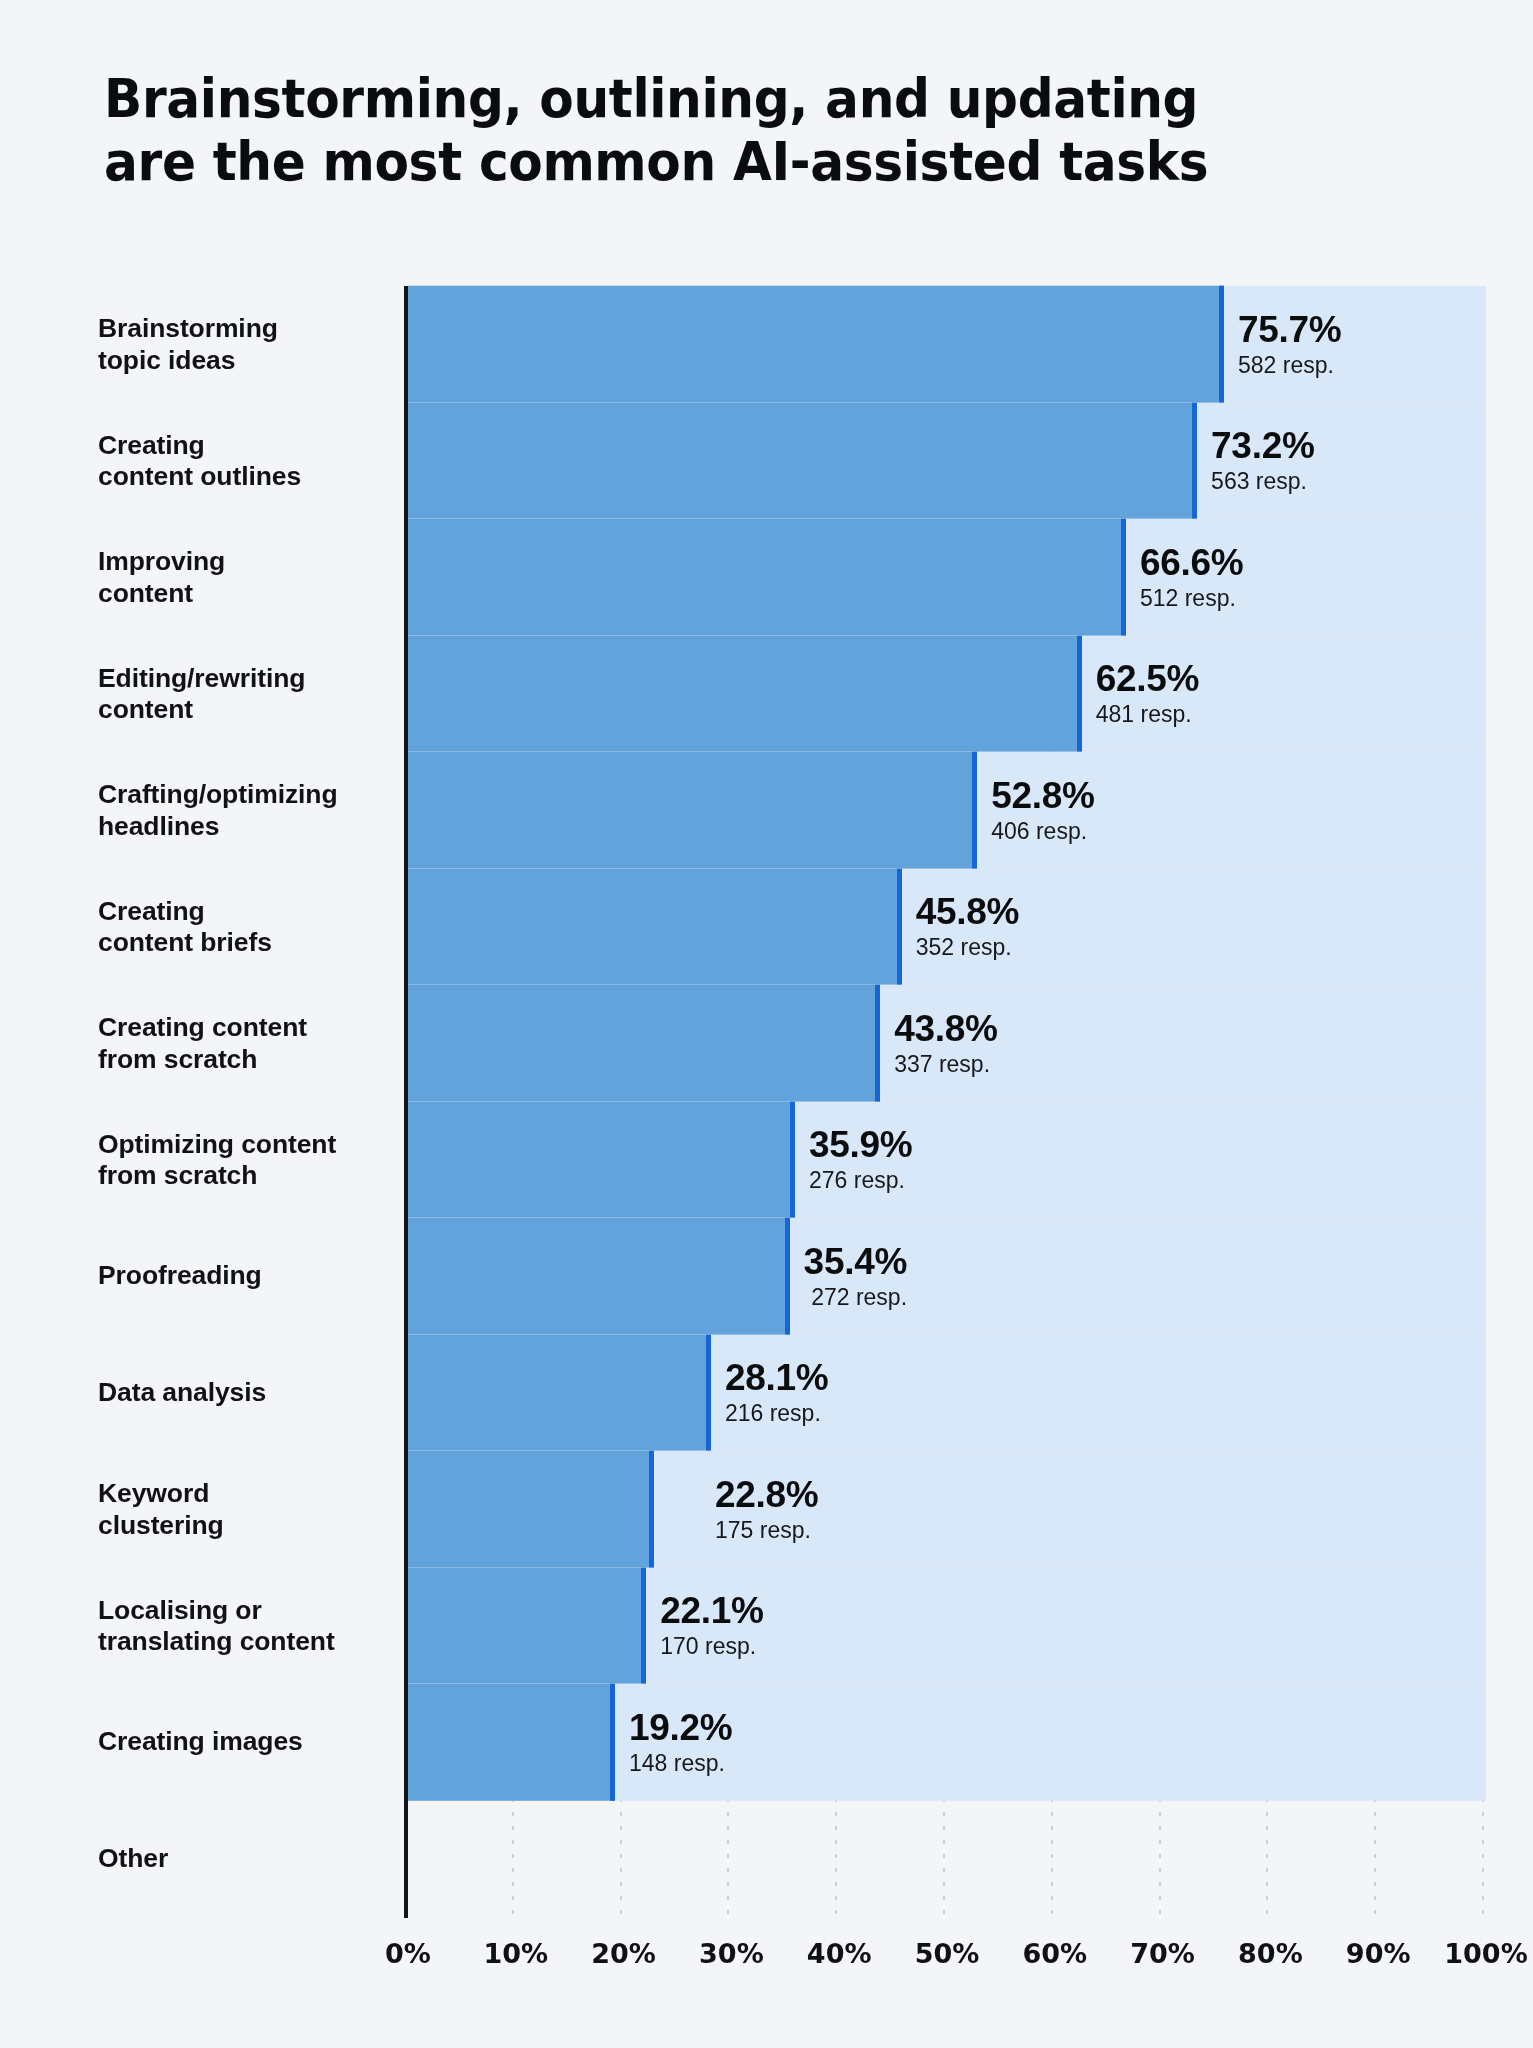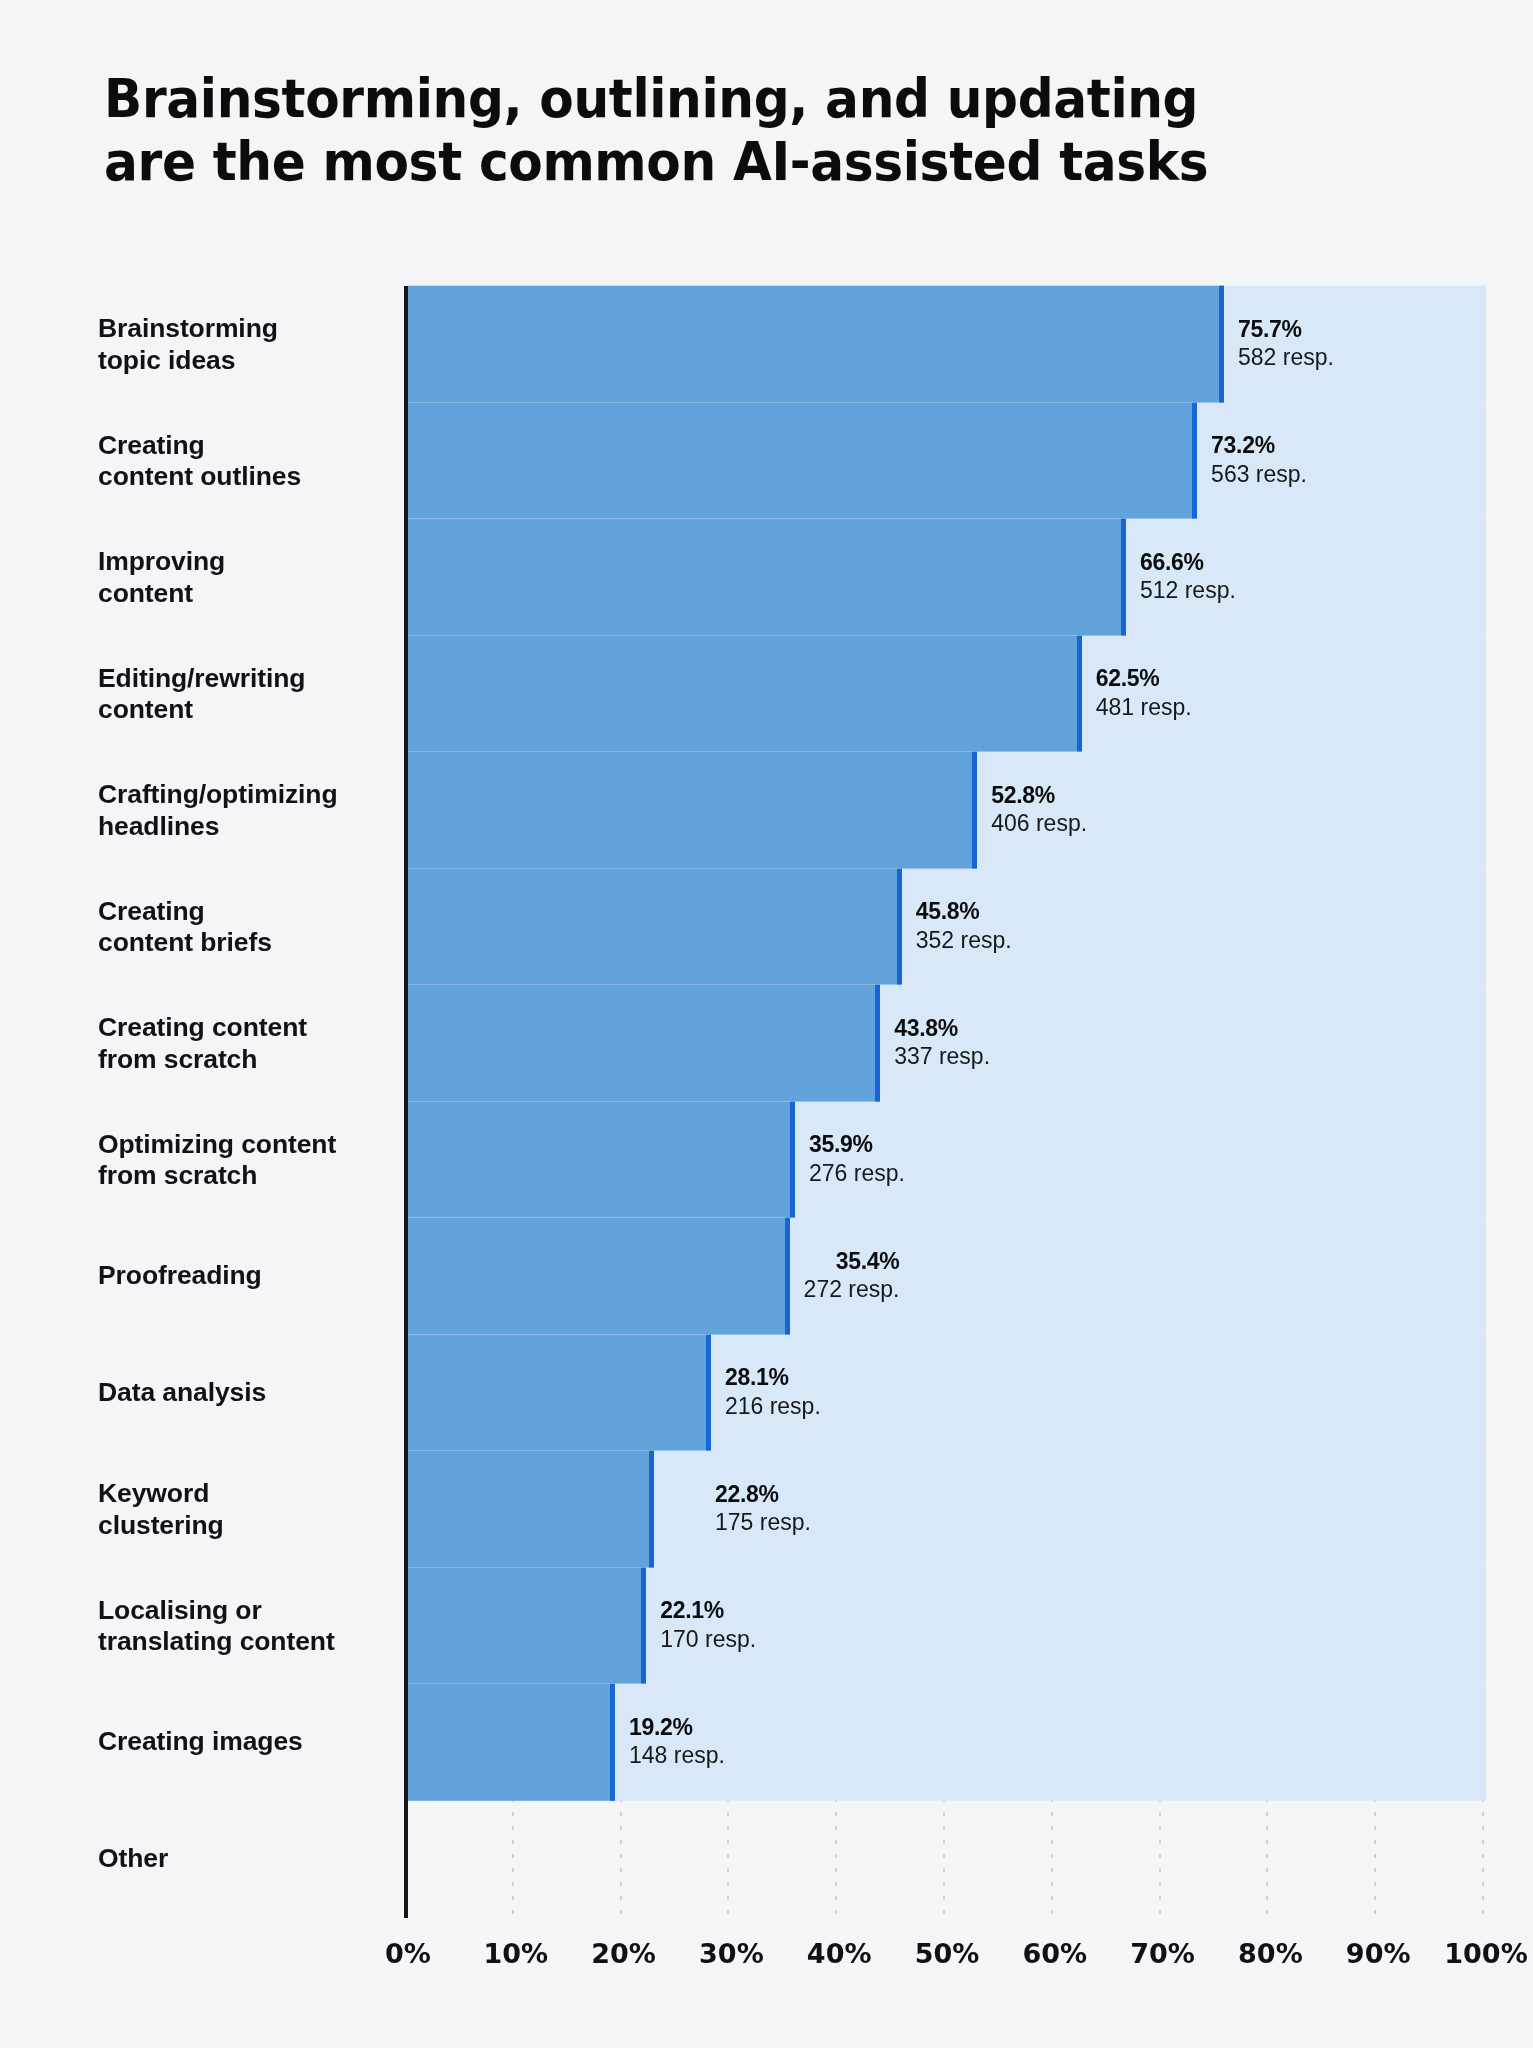--- a/index.html
+++ b/index.html
@@ -135,21 +135,21 @@
   }
 
   .value-group {
     position: absolute;
     top: 50%;
     transform: translateY(-50%);
     padding-left: 14px;
     white-space: nowrap;
   }
   .value-pct {
-    font-size: 23px;
+    font-size: 37px;
     font-weight: 700;
     line-height: 1.12;
     color: #0b0c0e;
     letter-spacing: -0.3px;
   }
   .value-resp {
     font-size: 23px;
     font-weight: 400;
     line-height: 1.18;
     color: #16181c;

